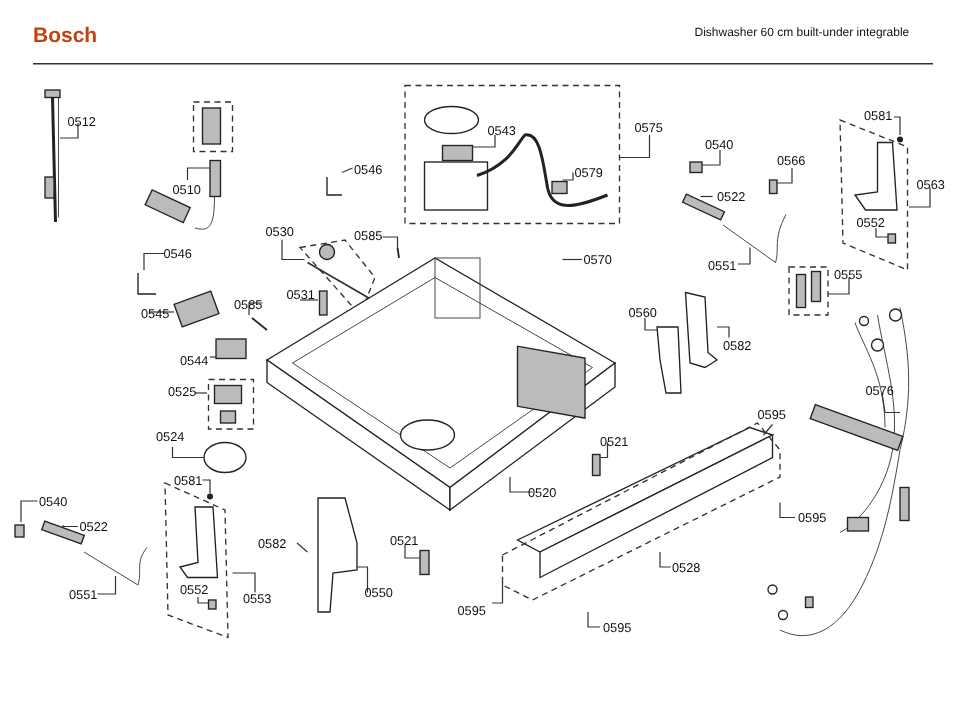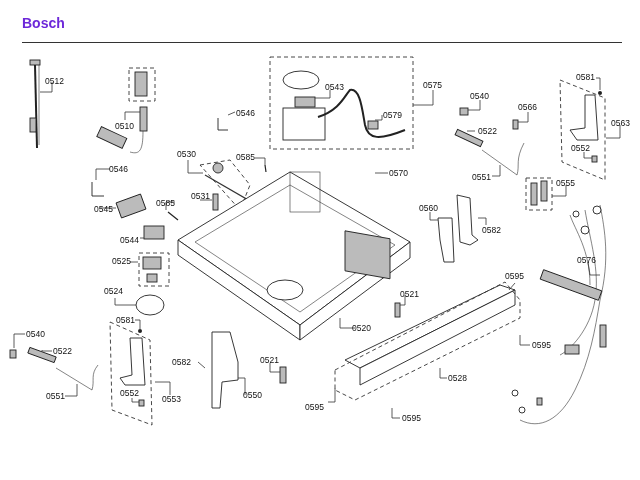--- a/index.html
+++ b/index.html
@@ -1,32 +1,33 @@
 <!DOCTYPE html>
 <html><head>
 <meta charset="utf-8">
 <style>
   html,body{margin:0;padding:0;background:#fff;}
   body{width:640px;height:480px;position:relative;overflow:hidden;font-family:"Liberation Sans",sans-serif;}
-  .brand{position:absolute;left:22px;top:15px;font-size:14px;font-weight:bold;color:#6d28d9;}
+  .brand{position:absolute;left:22px;top:15px;font-size:14px;font-weight:bold;color:#c2410c;}
   .subtitle{position:absolute;left:463px;top:16px;font-size:8px;line-height:11px;color:#111;}
   .rule{position:absolute;left:22px;top:42px;width:600px;height:1px;background:#333;}
   svg{position:absolute;left:0;top:0;}
   .lbl{font-family:"Liberation Sans",sans-serif;font-size:8.5px;fill:#111;}
   .ln{stroke:#333;stroke-width:0.8;fill:none;}
   .dash{stroke:#333;stroke-width:0.9;fill:none;stroke-dasharray:4 3;}
   .part{stroke:#222;stroke-width:0.9;fill:#fff;}
   .partd{stroke:#222;stroke-width:0.9;fill:#bbb;}
   .thin{stroke:#333;stroke-width:0.6;fill:none;}
 </style>
 </head>
 <body>
 
 <div class="brand">Bosch</div>
 <div class="subtitle">
+  <div>Dishwasher 60 cm built-under integrable</div>
 </div>
 <div class="rule"></div>
 
 <svg width="640" height="480" viewBox="0 0 640 480">
 
   <g>
     <rect x="30" y="60" width="10" height="5" class="partd"></rect>
     <line x1="35" y1="65" x2="37" y2="148" stroke="#222" stroke-width="2"></line>
     <line x1="39" y1="65" x2="39" y2="145" class="thin"></line>
     <rect x="30" y="118" width="6" height="14" class="partd"></rect>

